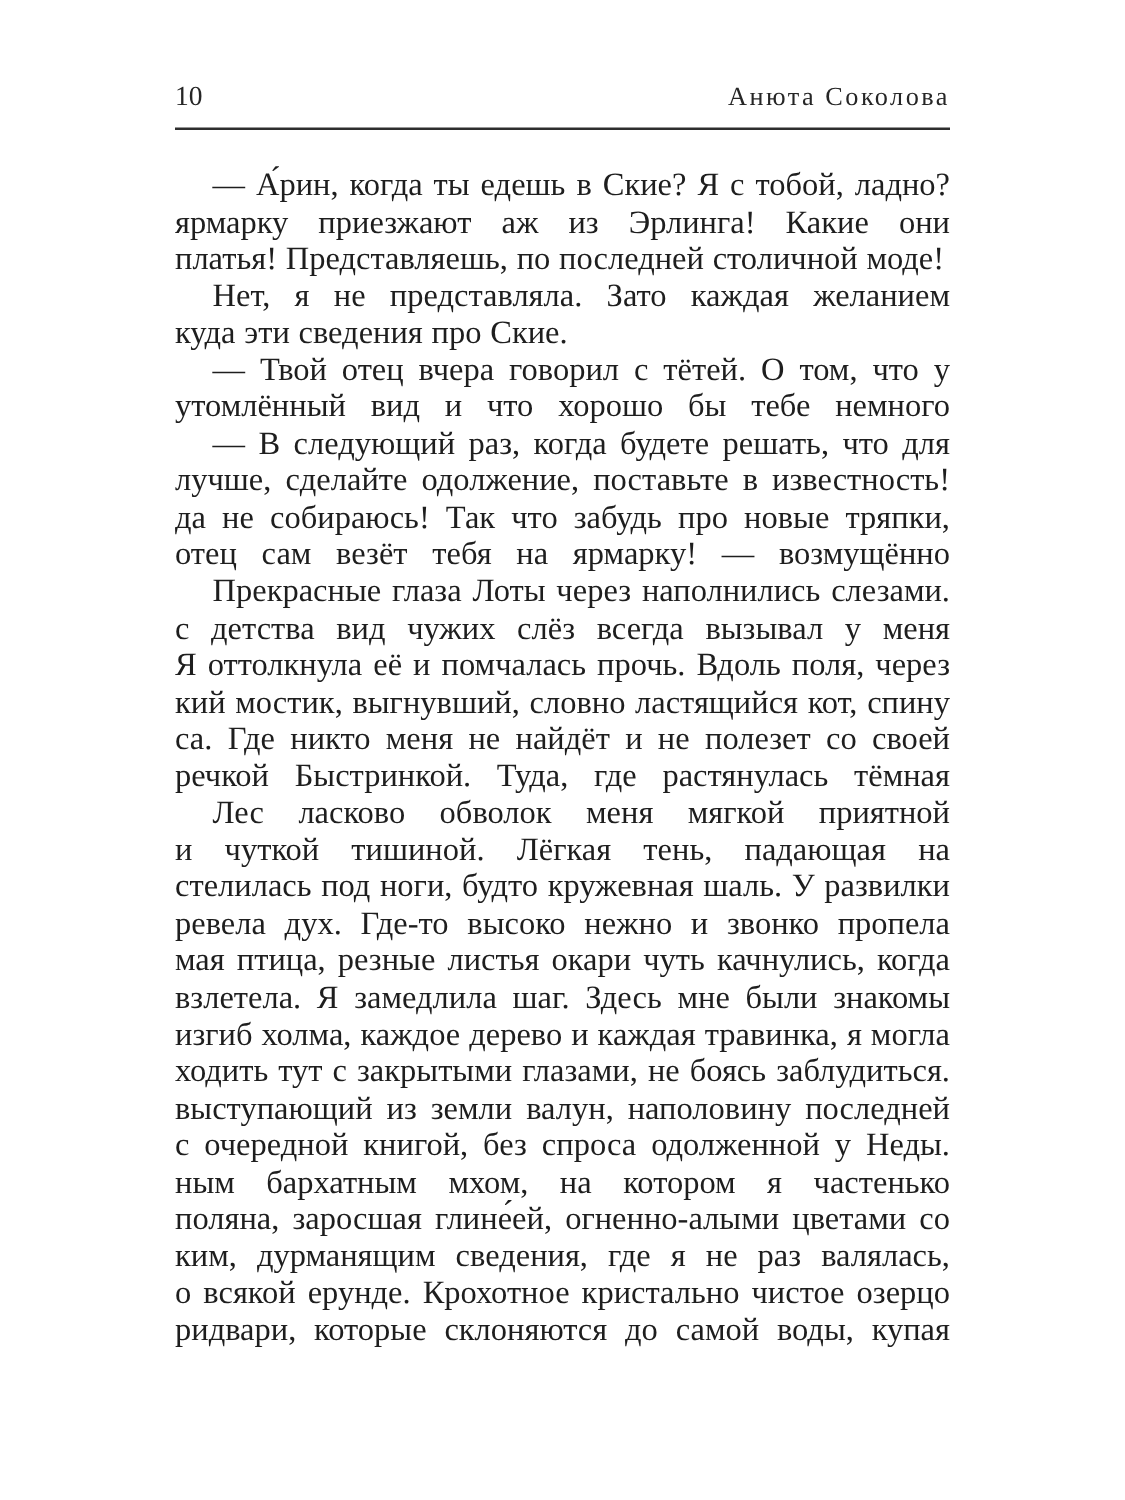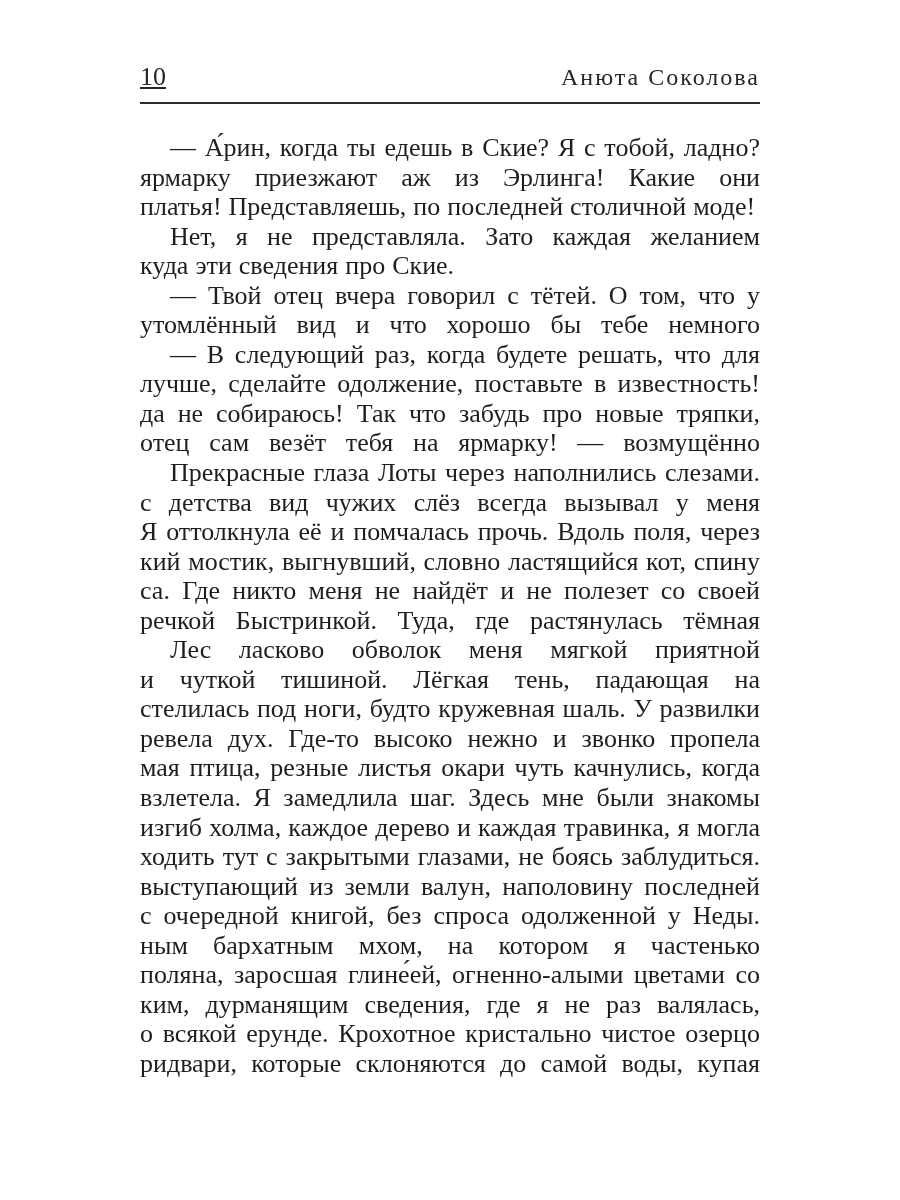--- a/index.html
+++ b/index.html
@@ -22,25 +22,24 @@
   }
   .header {
     display: flex;
     justify-content: space-between;
     align-items: baseline;
     font-size: 22px;
     line-height: 26px;
     color: #262626;
   }
   .page-number {
-    font-size: 26px;
-    text-decoration: underline;
+    font-size: 22px;
   }
   .author {
-    font-size: 24px;
+    font-size: 21px;
     letter-spacing: 2px;
   }
   .rule {
     border: none;
     border-top: 2px solid #2e2e2e;
     margin: 12px 0 0 0;
   }
   .body-text {
     margin-top: 29px;
     font-size: 26px;

